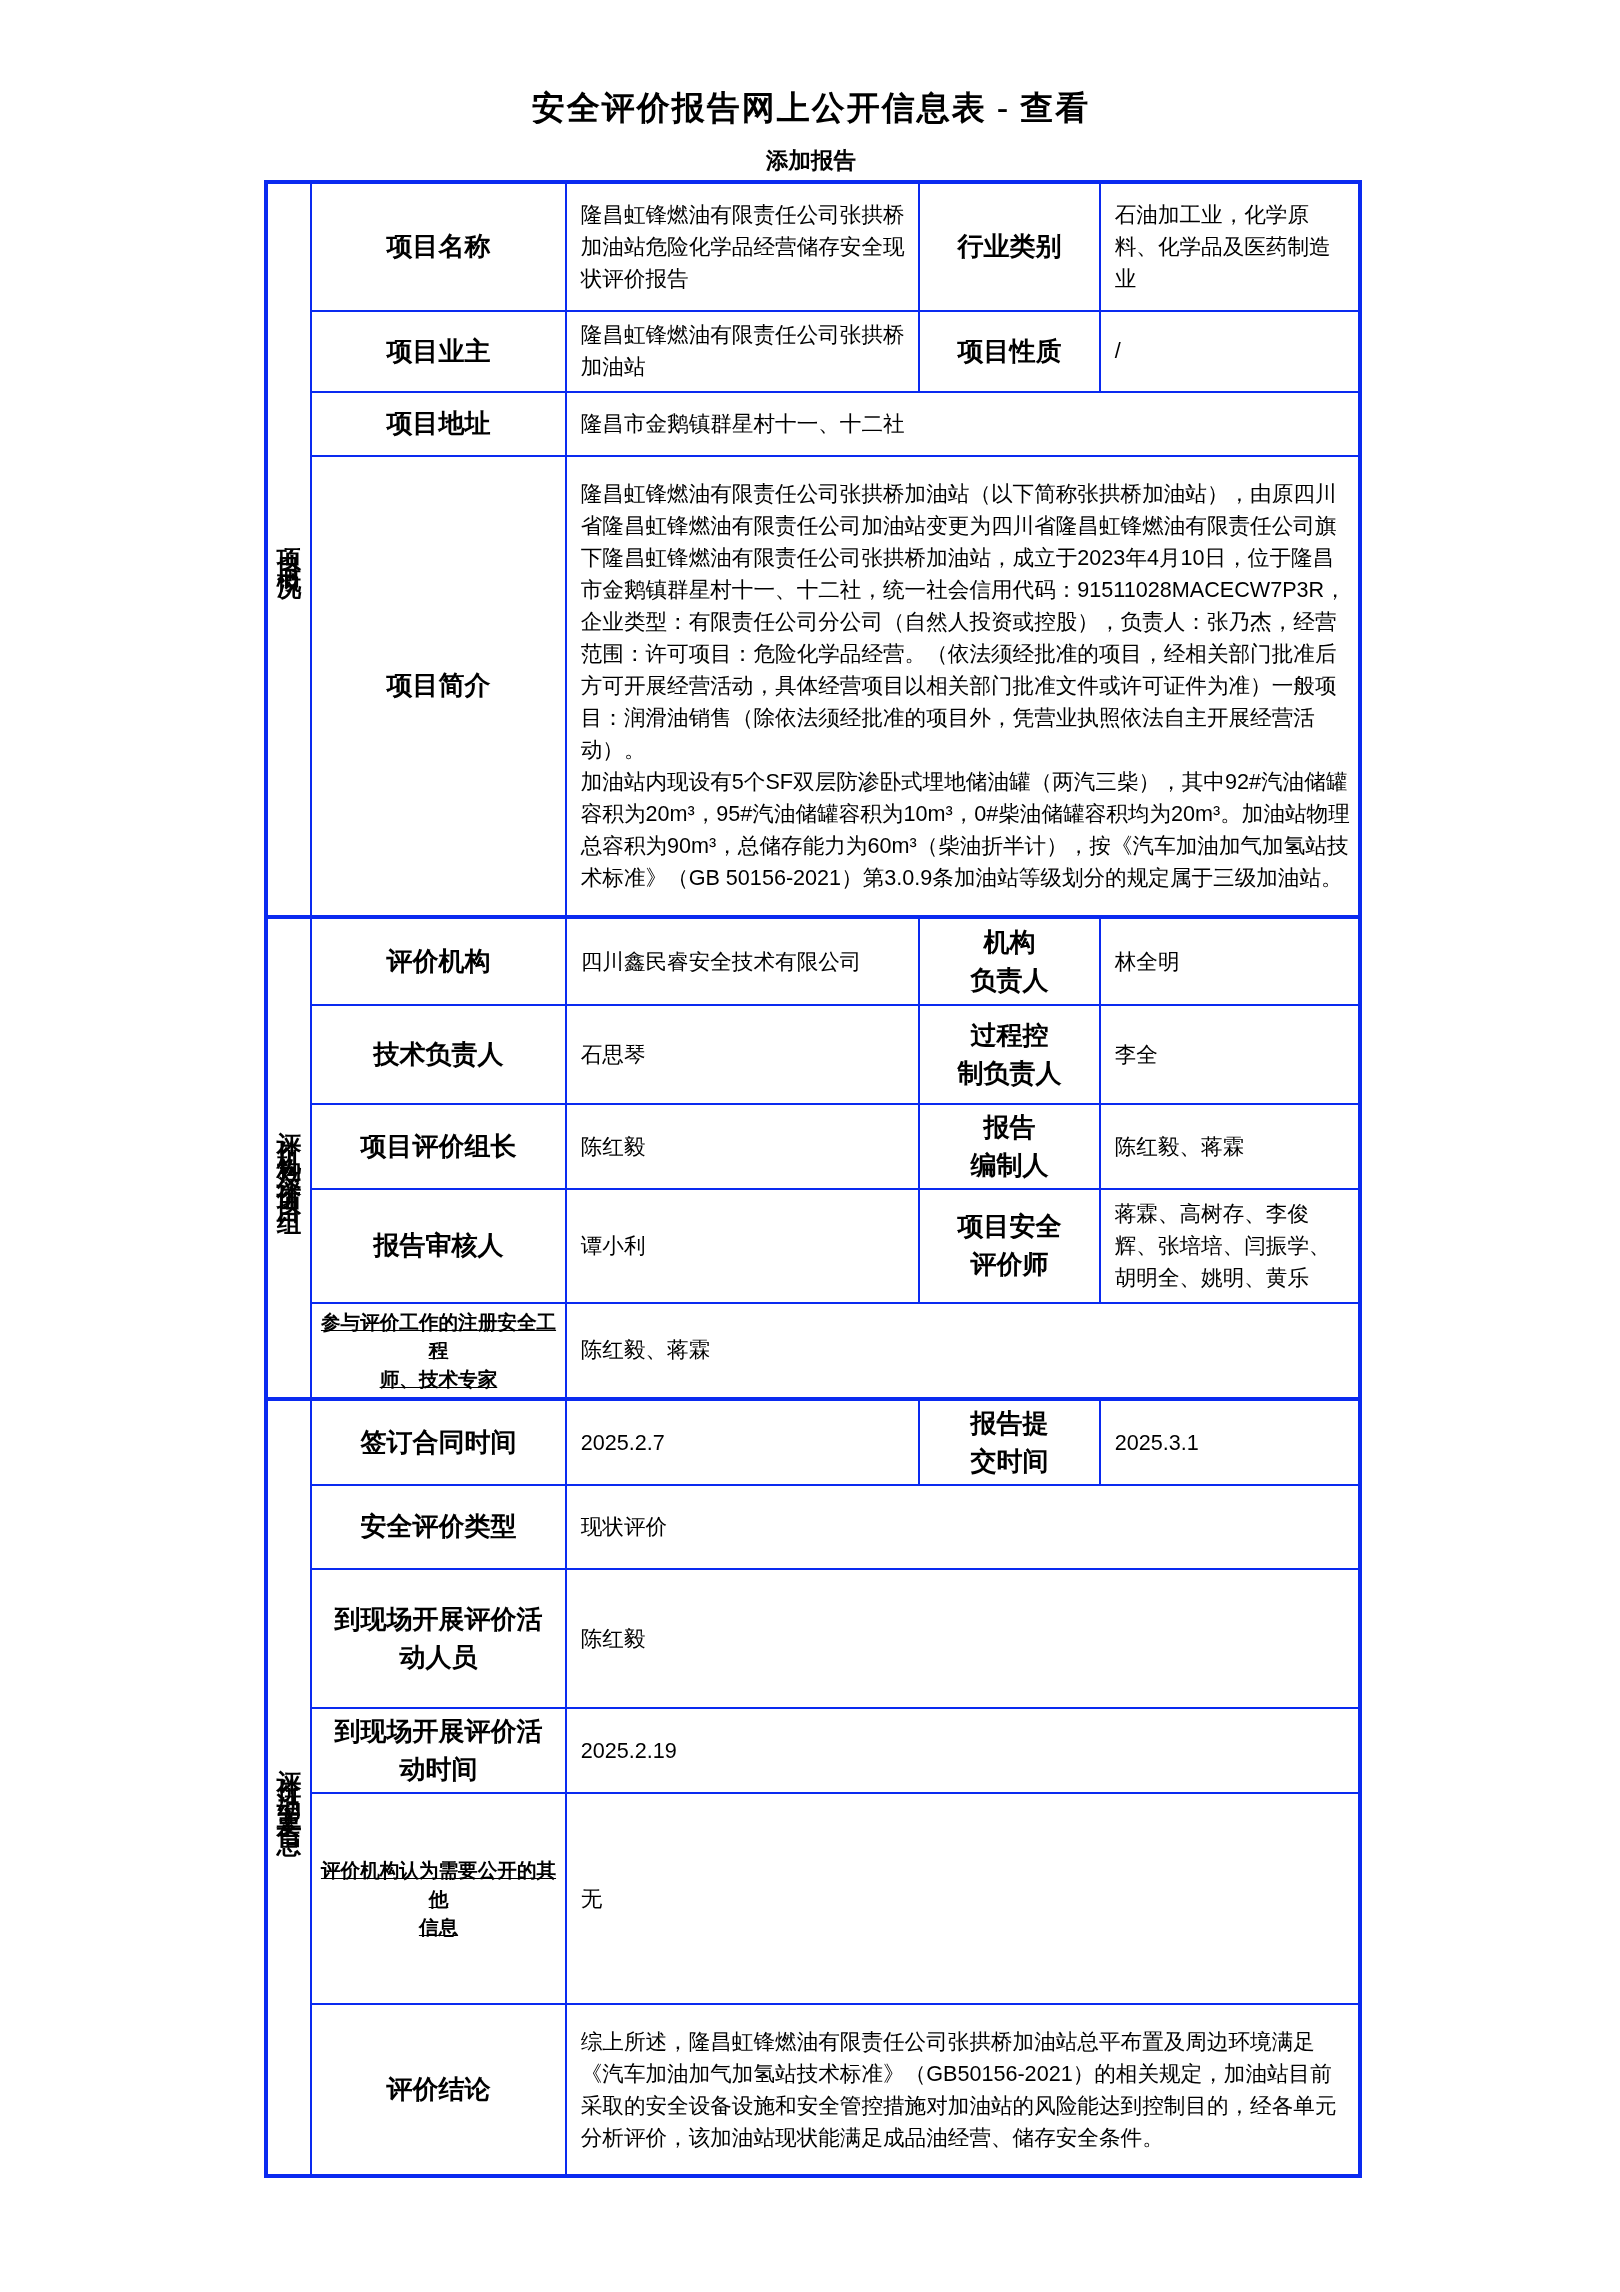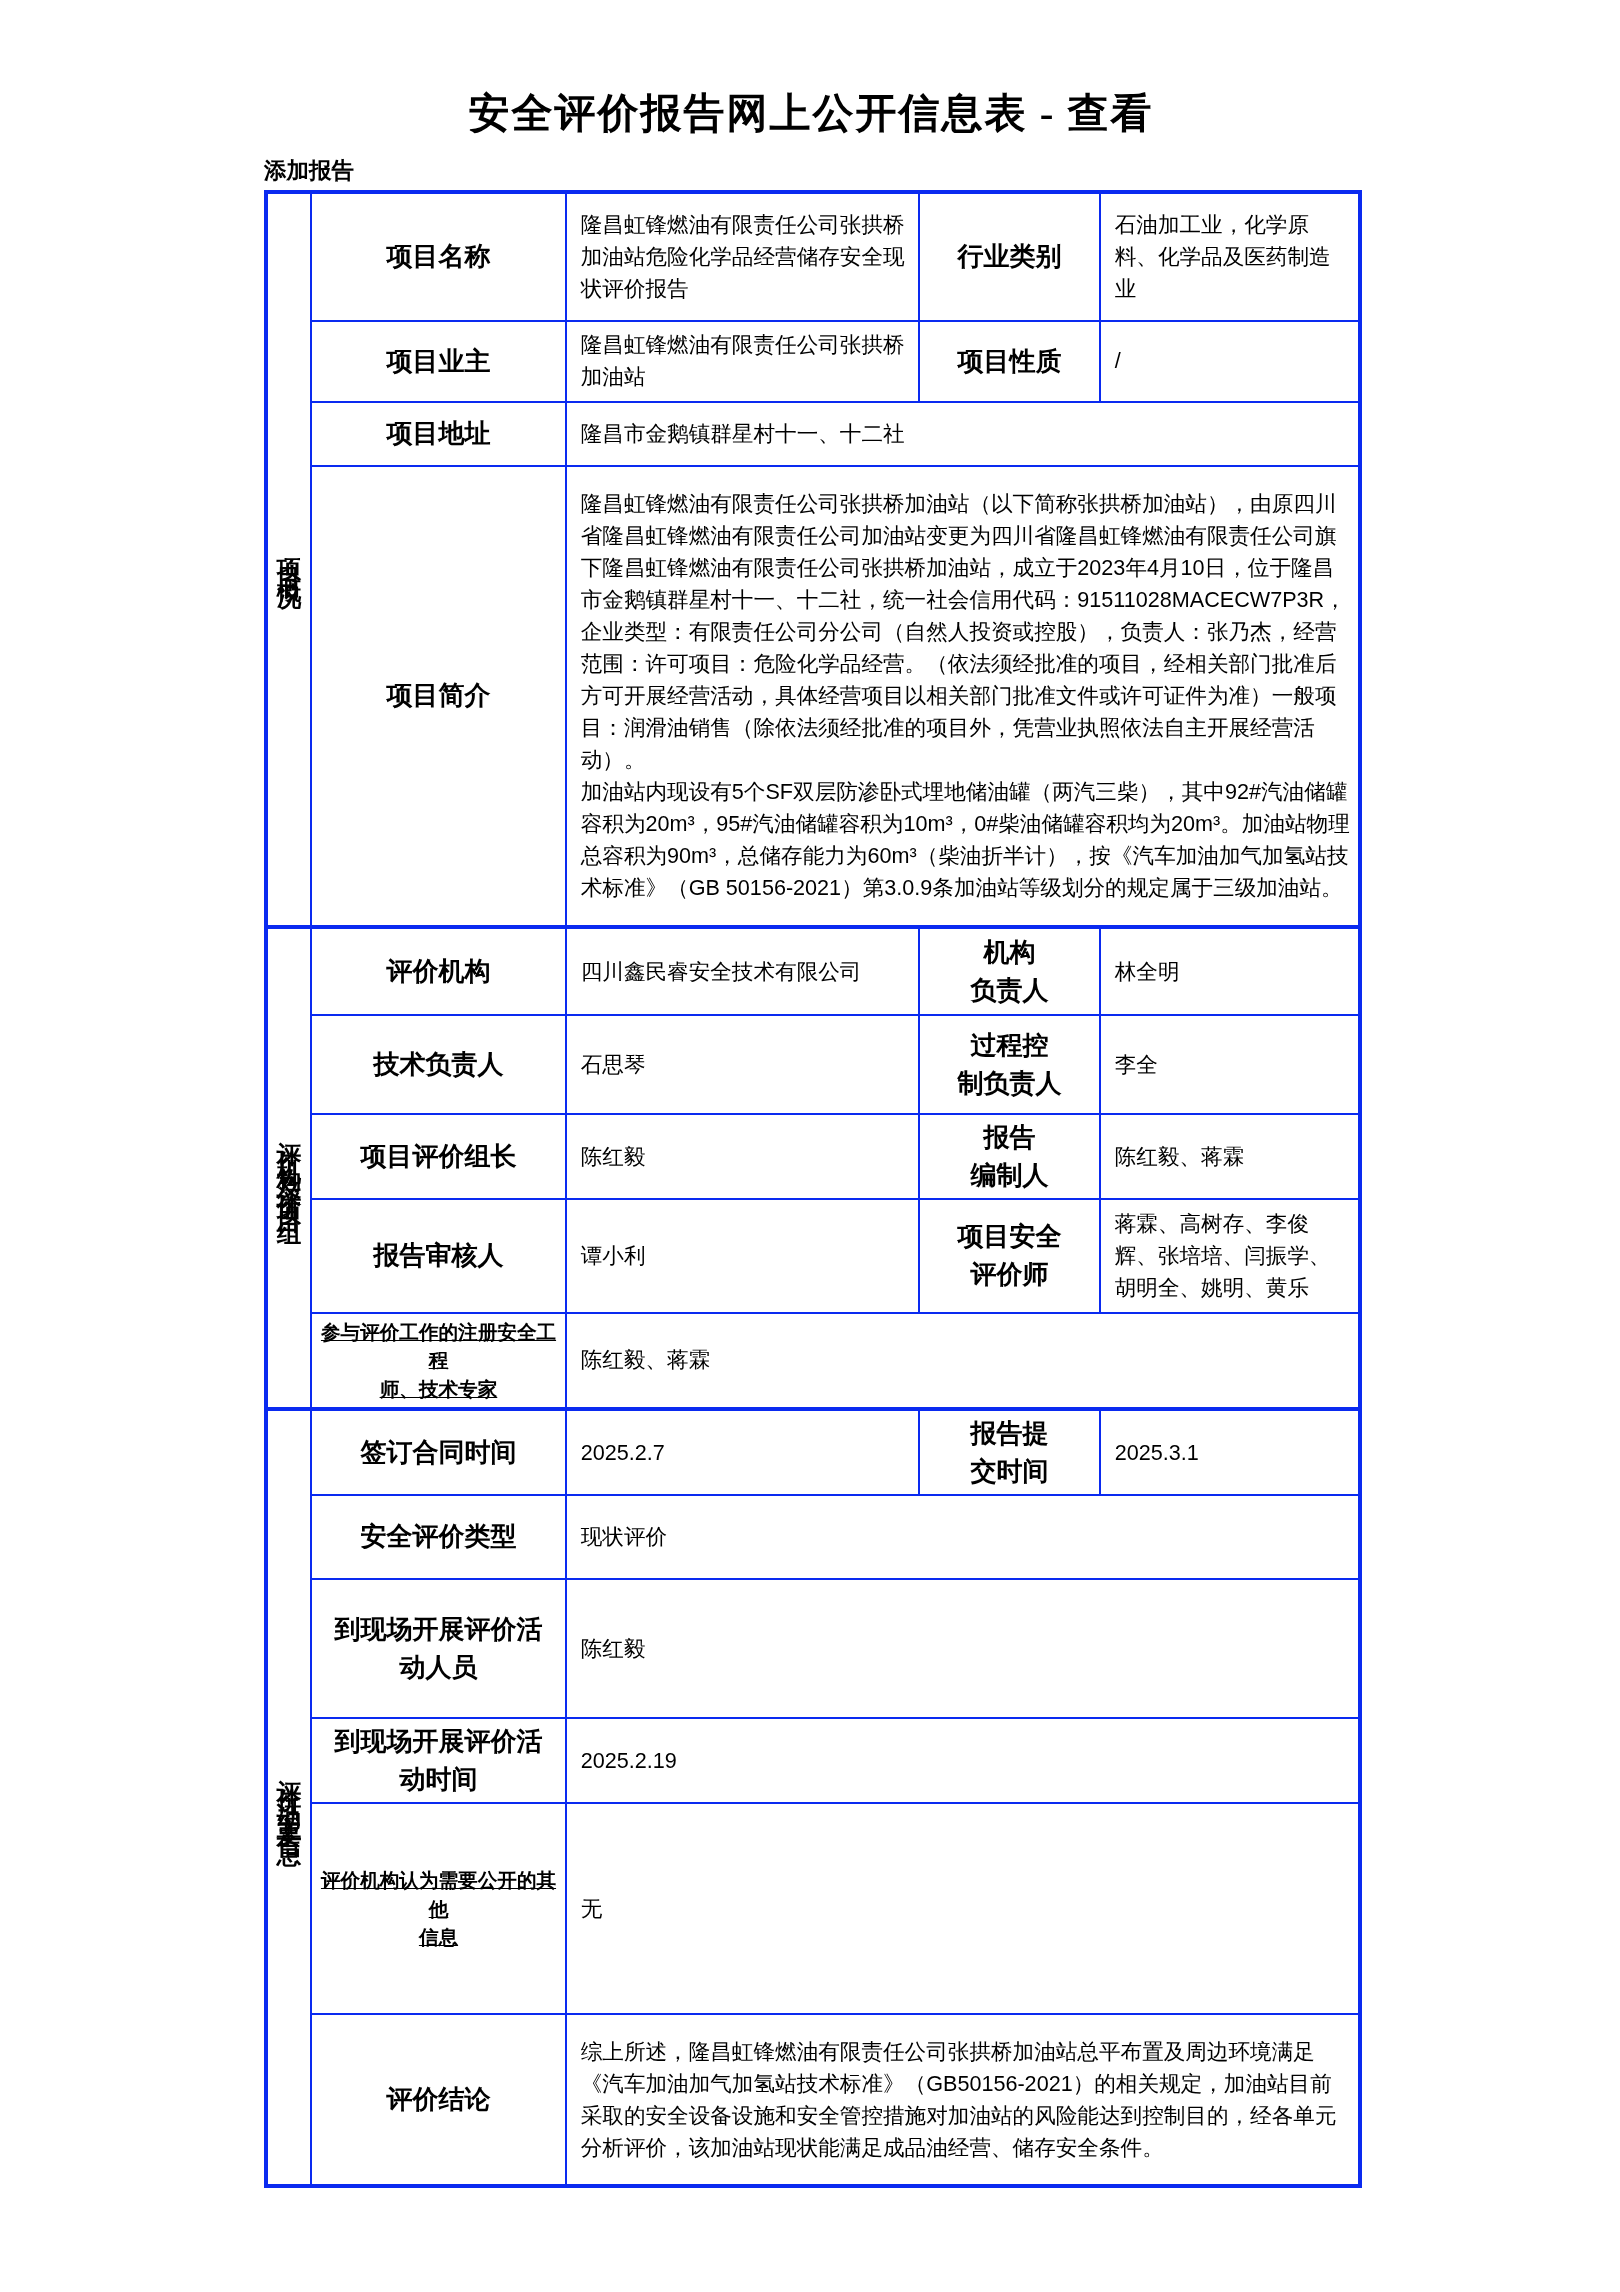--- a/index.html
+++ b/index.html
@@ -7,26 +7,26 @@
   html,body { margin:0; padding:0; }
   body {
     width:1620px; height:2293px; background:#ffffff;
     font-family:"Liberation Sans", sans-serif; color:#000;
   }
   .page-title {
     padding-top:86px;
     width:1094px; margin:0 0 0 264px;
     text-align:center;
     font-family:"Liberation Serif", serif;
-    font-size:41px; font-weight:600; letter-spacing:2px;
+    font-size:33px; font-weight:600; letter-spacing:2px;
     color:#000;
   }
   .toolbar {
     width:1094px; margin:13.7px 0 3.9px 264px;
-    text-align:left;
+    text-align:center;
   }
   .add-report {
     font-size:22.5px; font-weight:bold; color:#000; cursor:pointer;
   }
   table.info-table {
     margin-left:264px; width:1094px;
     border-collapse:collapse; table-layout:fixed;
     border:4.9px solid var(--line);
   }
   td { border:2.9px solid var(--line); overflow:hidden; }

